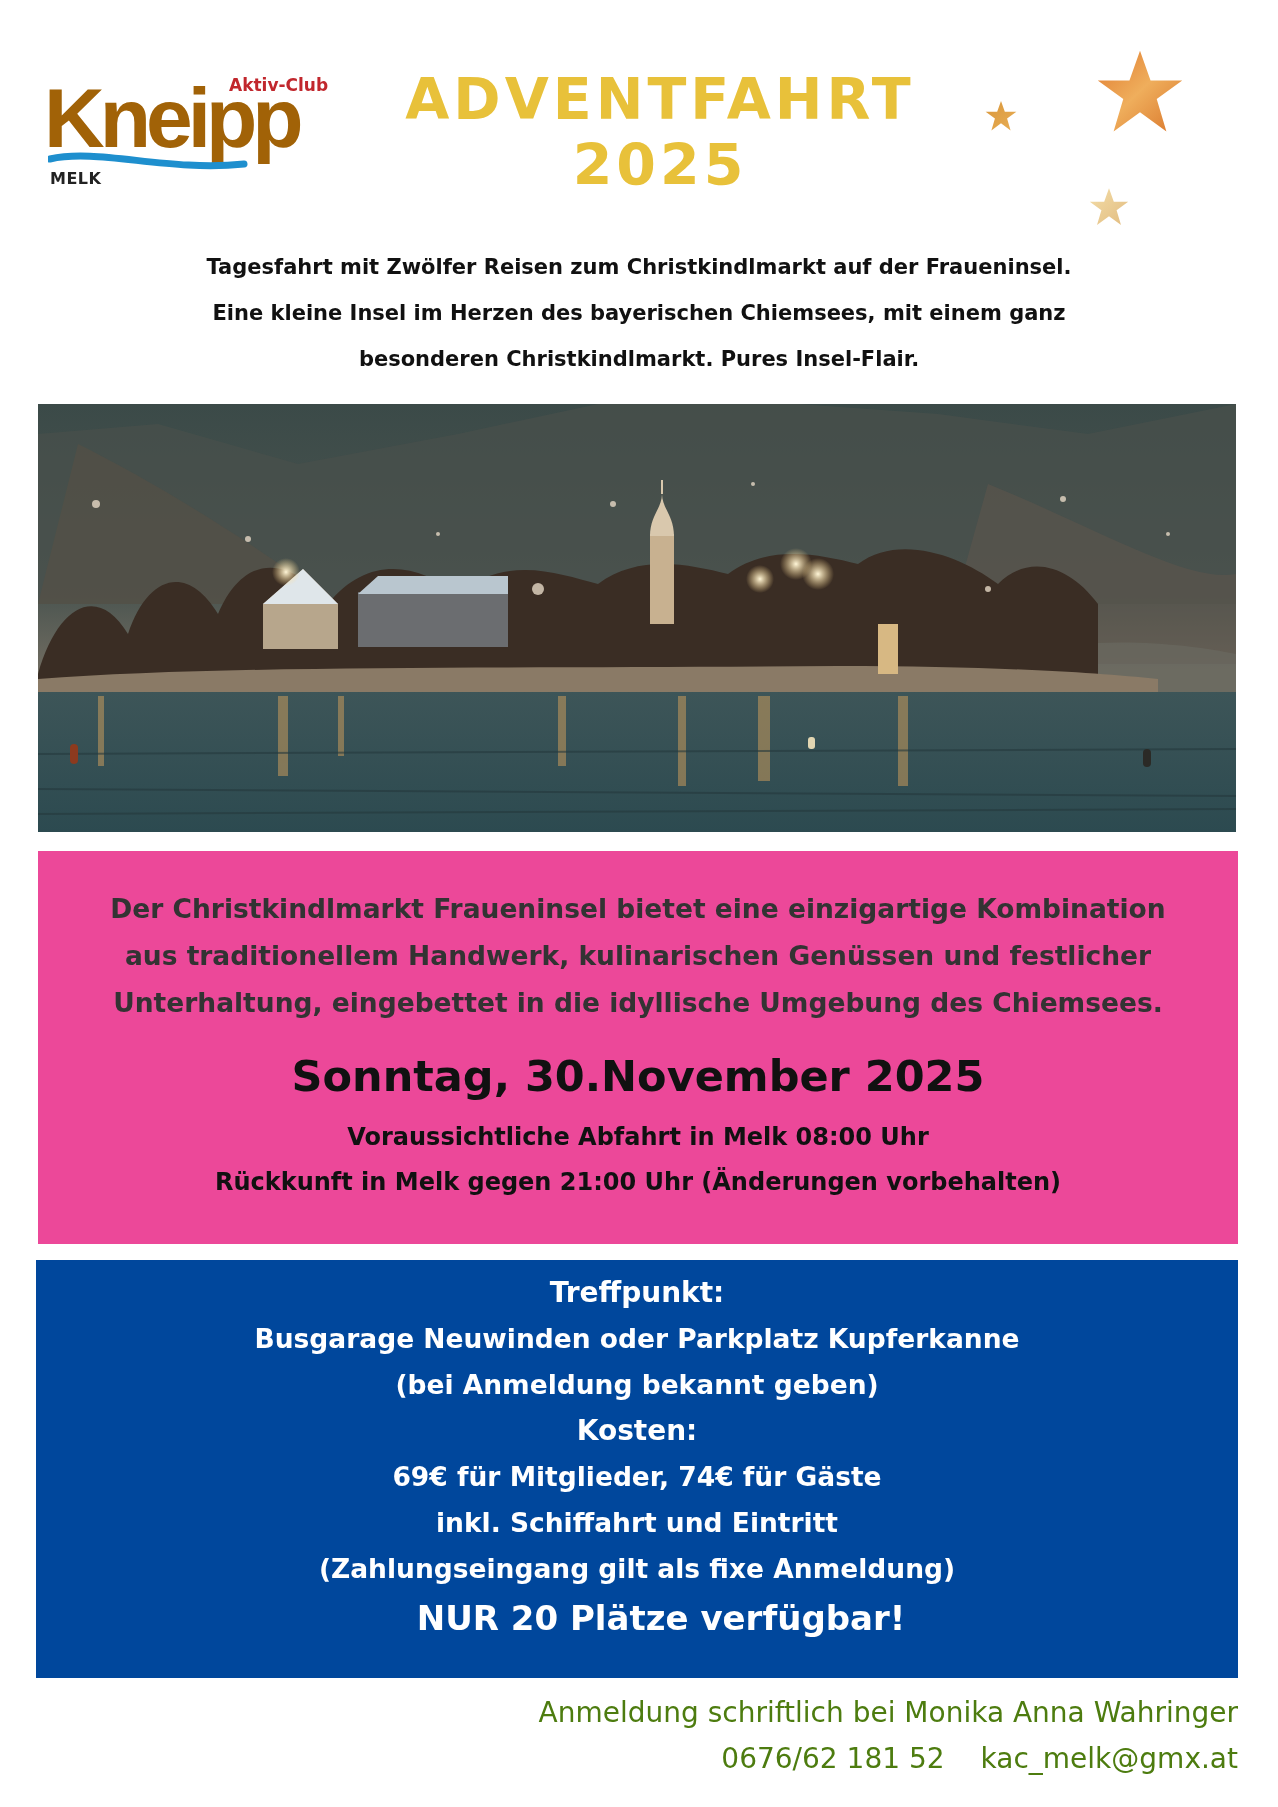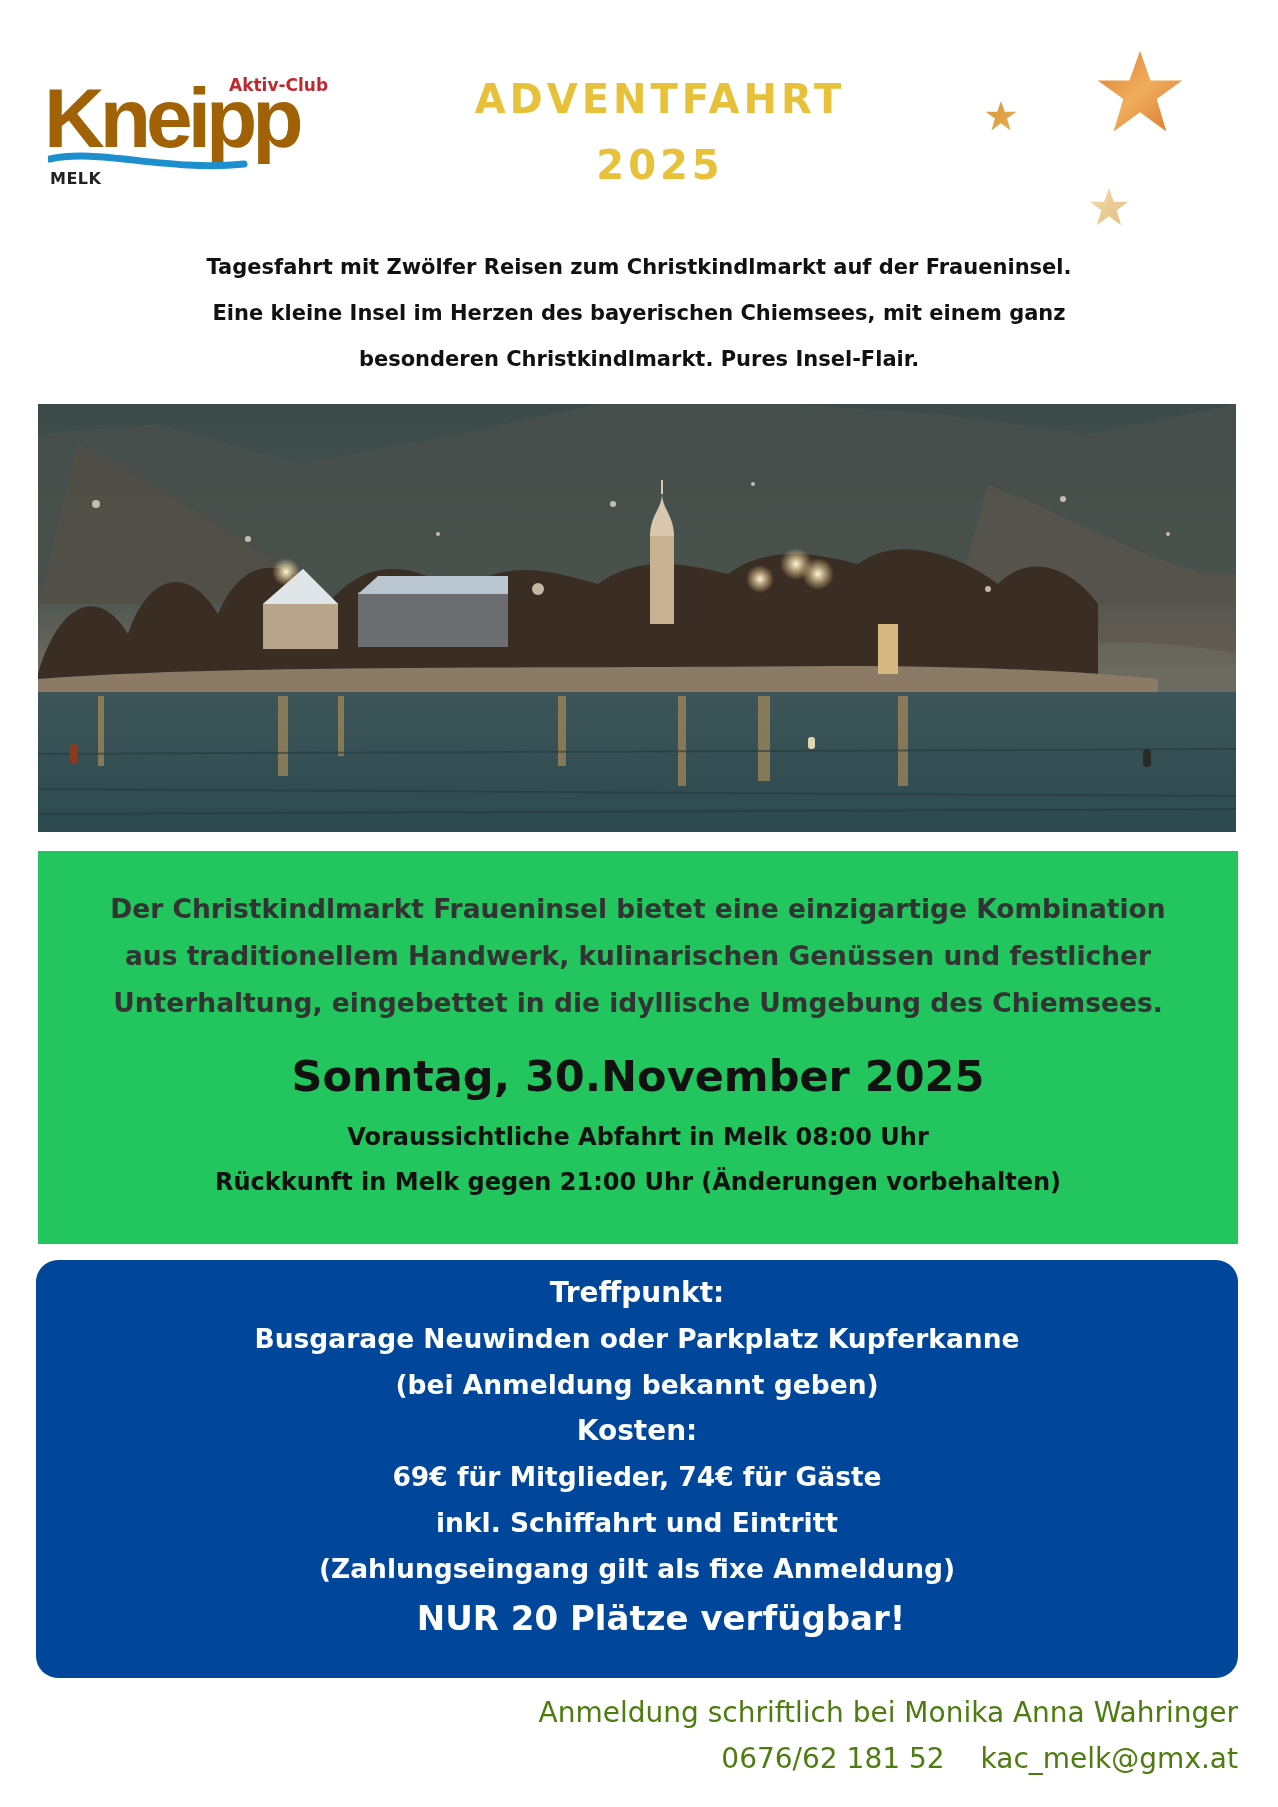--- a/index.html
+++ b/index.html
@@ -5,32 +5,32 @@
   html, body { margin:0; padding:0; background:#ffffff; }
   body { width:1278px; height:1807px; position:relative; overflow:hidden; font-family:"DejaVu Sans", sans-serif; }
   .abs { position:absolute; }
   
   #logo { left:44px; top:62px; width:300px; height:130px; }
   #logo .kneipp { position:absolute; left:0; top:14px; font-family:"Liberation Sans", sans-serif; font-weight:bold; font-size:84px; letter-spacing:-5px; color:#a16207; line-height:1; }
   #logo .aktiv { position:absolute; left:185px; top:15px; font-family:"DejaVu Sans", sans-serif; font-weight:bold; font-size:17px; color:#C1272D; line-height:1; }
   #logo .melk { position:absolute; left:6px; top:107px; font-family:"DejaVu Sans", sans-serif; font-weight:bold; font-size:16px; color:#222; letter-spacing:0.5px; }
   #logo svg.wave { position:absolute; left:4px; top:88px; }
   
-  #title { left:360px; top:66px; width:600px; text-align:center; color:#E8C13A; font-family:"DejaVu Sans", sans-serif; font-weight:bold; font-size:40px; line-height:66px; letter-spacing:4px; }
+  #title { left:360px; top:66px; width:600px; text-align:center; color:#E8C13A; font-family:"DejaVu Sans", sans-serif; font-weight:bold; font-size:57px; line-height:66px; letter-spacing:4px; }
   
   #intro { left:40px; top:244px; width:1198px; text-align:center; color:#111; font-family:"DejaVu Sans", sans-serif; font-weight:bold; font-size:21px; line-height:46px; }
   
   #photo { left:38px; top:404px; width:1198px; height:428px; overflow:hidden; background:#2f4446; }
   
-  #yellow { left:38px; top:851px; width:1200px; height:393px; background:#22c55e; }
+  #yellow { left:38px; top:851px; width:1200px; height:393px; background:#ec4899; }
   #yellow .desc { position:absolute; left:0; top:34px; width:100%; text-align:center; color:#333; font-weight:bold; font-size:26.5px; line-height:47px; }
   .ydate { position:absolute; left:0; top:197px; width:100%; text-align:center; color:#111; font-weight:bold; font-size:43px; line-height:56px; }
   .ydep { position:absolute; left:0; top:264px; width:100%; text-align:center; color:#111; font-weight:bold; font-size:24px; line-height:45px; }
   
-  #blue { left:36px; top:1260px; width:1202px; height:418px; background:#00479C;border-radius:22px; }
+  #blue { left:36px; top:1260px; width:1202px; height:418px; background:#00479C; }
   #blue .lines { position:absolute; left:0; top:10px; width:100%; text-align:center; color:#ffffff; font-weight:bold; font-size:26.5px; line-height:46px; }
   #blue .lines .head { font-size:28px; }
   #blue .lines .big { font-size:34px; line-height:52px;margin-left:48px; }
   
   #footer { left:40px; top:1690px; width:1198px; text-align:right; color:#4d7c0f; font-family:"DejaVu Sans", sans-serif; font-size:28px; line-height:46px; }
   #footer .contact span { display:inline-block; }
   #footer .contact .gap { width:36px; }
   
   .star { position:absolute; }
 </style>

